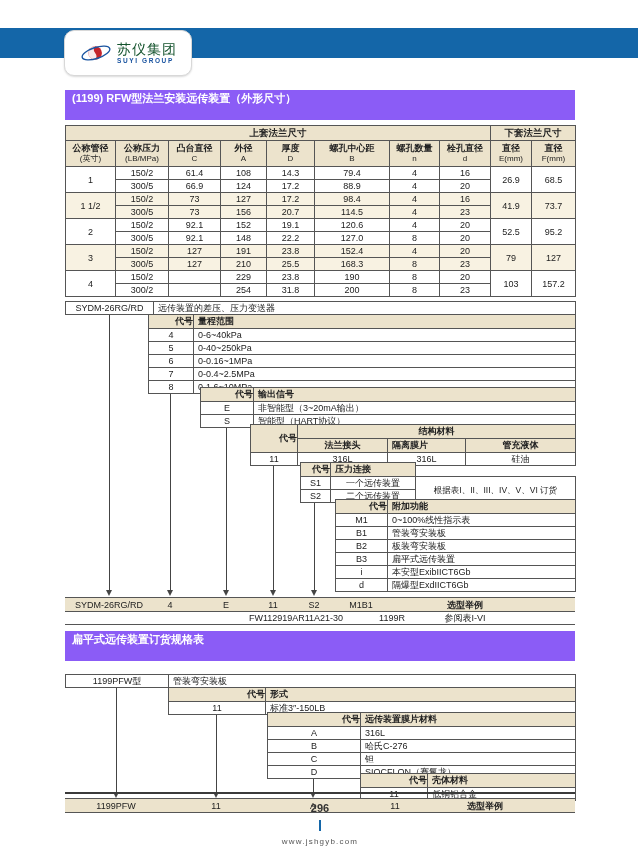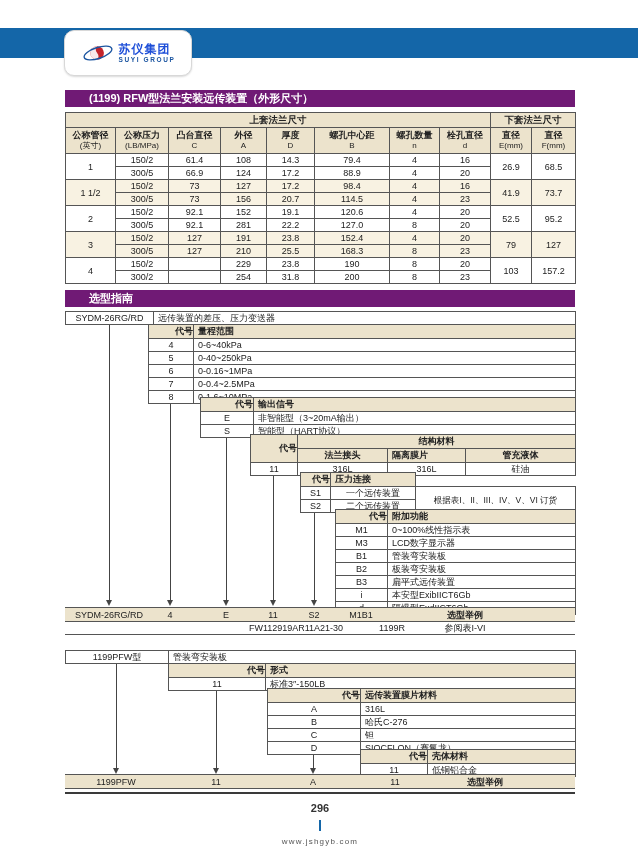--- a/index.html
+++ b/index.html
@@ -4,26 +4,26 @@
 <style>
   html,body{margin:0;padding:0;background:#ffffff;}
   .page{position:relative;width:638px;height:860px;background:#fff;overflow:hidden;
         font-family:"Liberation Sans",sans-serif;color:#222;}
   
   .topbar{position:absolute;top:28px;left:0;width:638px;height:30px;background:#1466a8;}
   .badge{position:absolute;top:30px;left:64px;width:126px;height:44px;background:#fff;
          border:1px solid #d8d8d8;border-radius:10px;display:flex;align-items:center;
          justify-content:center;gap:4px;box-shadow:0 1px 2px rgba(0,0,0,.15);}
   .brandtxt{display:flex;flex-direction:column;line-height:1;}
-  .brand-cn{font-size:12px;font-weight:bold;color:#1d4ed8;letter-spacing:1px;}
+  .brand-cn{font-size:14px;font-weight:normal;color:#14532d;letter-spacing:1px;}
   .brand-en{font-size:6.5px;color:#1a54a0;letter-spacing:1.6px;margin-top:2px;font-weight:bold;}
   
   .content{position:absolute;left:65px;top:90px;width:510px;}
-  .tbar{height:17px;line-height:17px;background:#701a75;color:#fff;font-size:11px;
-        font-weight:bold;padding-left:24px;box-sizing:border-box;}
+  .tbar{height:30px;line-height:17px;background:#8b5cf6;color:#fff;font-size:11px;
+        font-weight:bold;padding-left:7px;box-sizing:border-box;}
   
   table.spec{border-collapse:collapse;table-layout:fixed;width:510px;margin-top:5px;
              border:1.5px solid #444;}
   table.spec th,table.spec td{border:1px solid #555;text-align:center;vertical-align:middle;
              padding:0;box-sizing:border-box;}
   table.spec th{background:#ece3cc;font-weight:bold;}
   .gh{height:15px;font-size:9.5px;}
   .ch{height:26px;}
   .ch .l1{font-size:9px;line-height:11px;}
   .ch .l2{font-size:8px;line-height:10px;font-weight:normal;}
@@ -191,21 +191,21 @@
             <td>19.1</td>
             <td>120.6</td>
             <td>4</td>
             <td>20</td>
         <td rowspan="2">52.5</td>
         <td rowspan="2">95.2</td>
       </tr>
       <tr>
         <td>300/5</td>
             <td>92.1</td>
-            <td>281</td>
+            <td>148</td>
             <td>22.2</td>
             <td>127.0</td>
             <td>8</td>
             <td>20</td>
       </tr>
       <tr class="alt">
         <td rowspan="2">3</td>
         <td>150/2</td>
             <td>127</td>
             <td>191</td>
@@ -242,21 +242,20 @@
             <td></td>
             <td>254</td>
             <td>31.8</td>
             <td>200</td>
             <td>8</td>
             <td>23</td>
       </tr>
     </tbody>
       </table>
 
-    <div class="tbar" style="margin-top:6px;">选型指南</div>
 
     <div class="tree" style="height:326px;margin-top:4px;">
 
       <div class="vline" style="left:44px;top:13px;height:276px;"></div>
       <div class="vline" style="left:105px;top:86px;height:203px;"></div>
       <div class="vline" style="left:161px;top:123px;height:166px;"></div>
       <div class="vline" style="left:208px;top:161px;height:128px;"></div>
       <div class="vline" style="left:249px;top:198px;height:91px;"></div>
       <div class="arr" style="left:41px;top:289px;"></div>
       <div class="arr" style="left:102px;top:289px;"></div>
@@ -387,24 +386,20 @@
             <col style="width:188px">
           </colgroup>
         <tbody>
             <tr>
               <th class="code">代号</th>
               <th>附加功能</th>
             </tr>
         <tr>
               <td class="code">M1</td>
               <td>0~100%线性指示表</td>
-            </tr>
-        <tr>
-              <td class="code">M3</td>
-              <td>LCD数字显示器</td>
             </tr>
         <tr>
               <td class="code">B1</td>
               <td>管装弯安装板</td>
             </tr>
         <tr>
               <td class="code">B2</td>
               <td>板装弯安装板</td>
             </tr>
         <tr>
@@ -431,20 +426,21 @@
         <span class="exc" style="left:296px;">M1B1</span>
         <span class="exc b" style="left:400px;">选型举例</span>
       </div>
       <div class="exrow2" style="top:311px;height:13px;">
         <span class="exc" style="left:231px;">FW112919AR11A21-30</span>
         <span class="exc" style="left:327px;">1199R</span>
         <span class="exc" style="left:400px;">参阅表I-VI</span>
       </div>
     </div>
 
+    <div class="tbar" style="margin-top:4px;">扁平式远传装置订货规格表</div>
 
     <div class="tree" style="height:142px;margin-top:13px;">
       <div class="vline" style="left:51px;top:13px;height:105px;"></div>
       <div class="vline" style="left:151px;top:38px;height:80px;"></div>
       <div class="vline" style="left:248px;top:99px;height:19px;"></div>
       <div class="arr" style="left:48px;top:118px;"></div>
       <div class="arr" style="left:148px;top:118px;"></div>
       <div class="arr" style="left:245px;top:118px;"></div>
 
       <table class="ntable" style="left:0;top:0;width:510px;">

